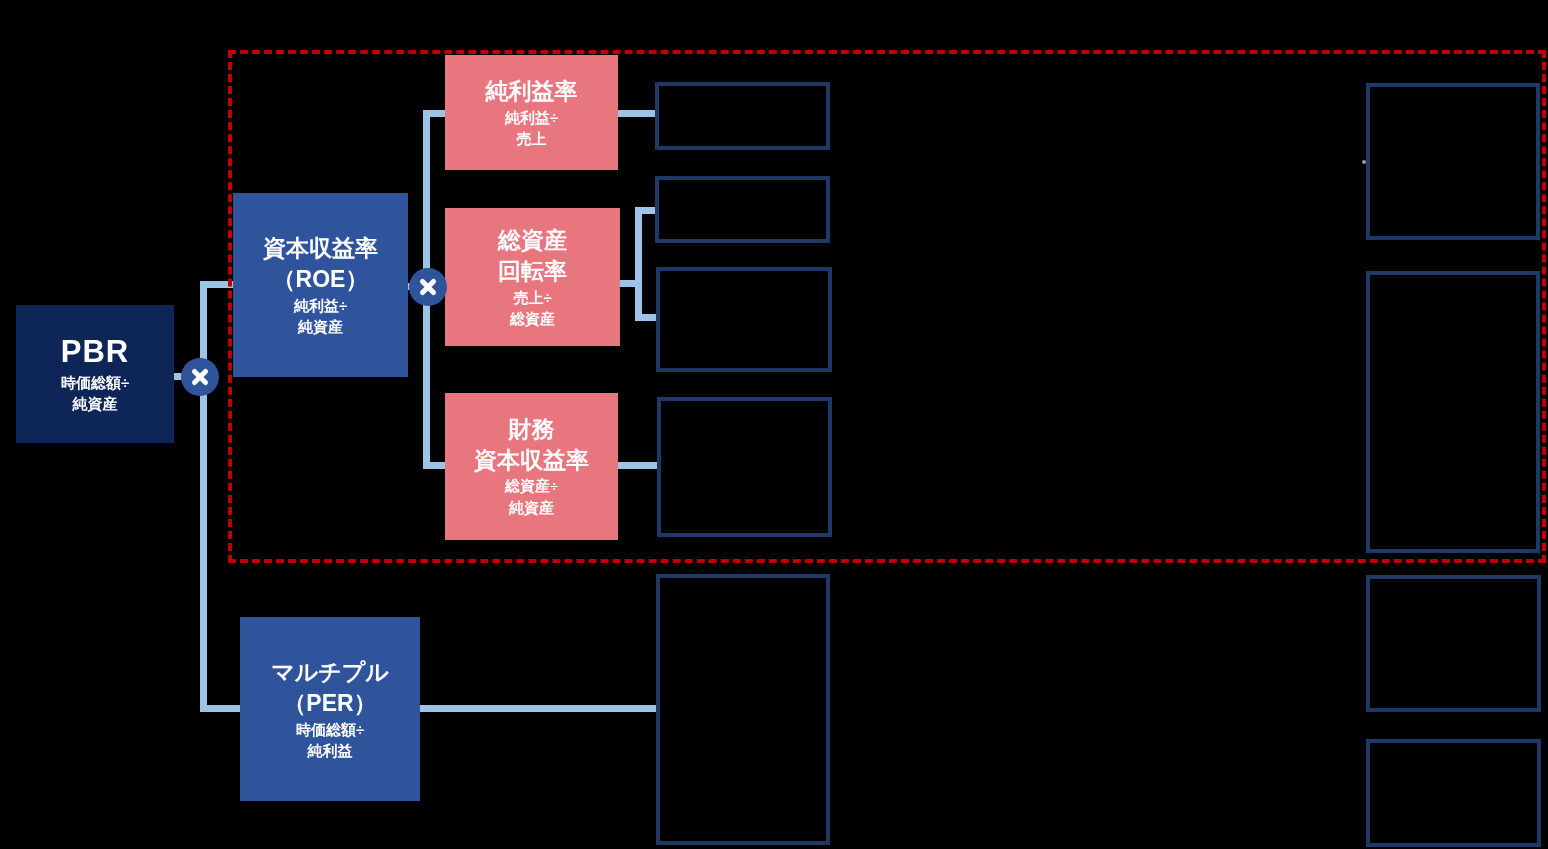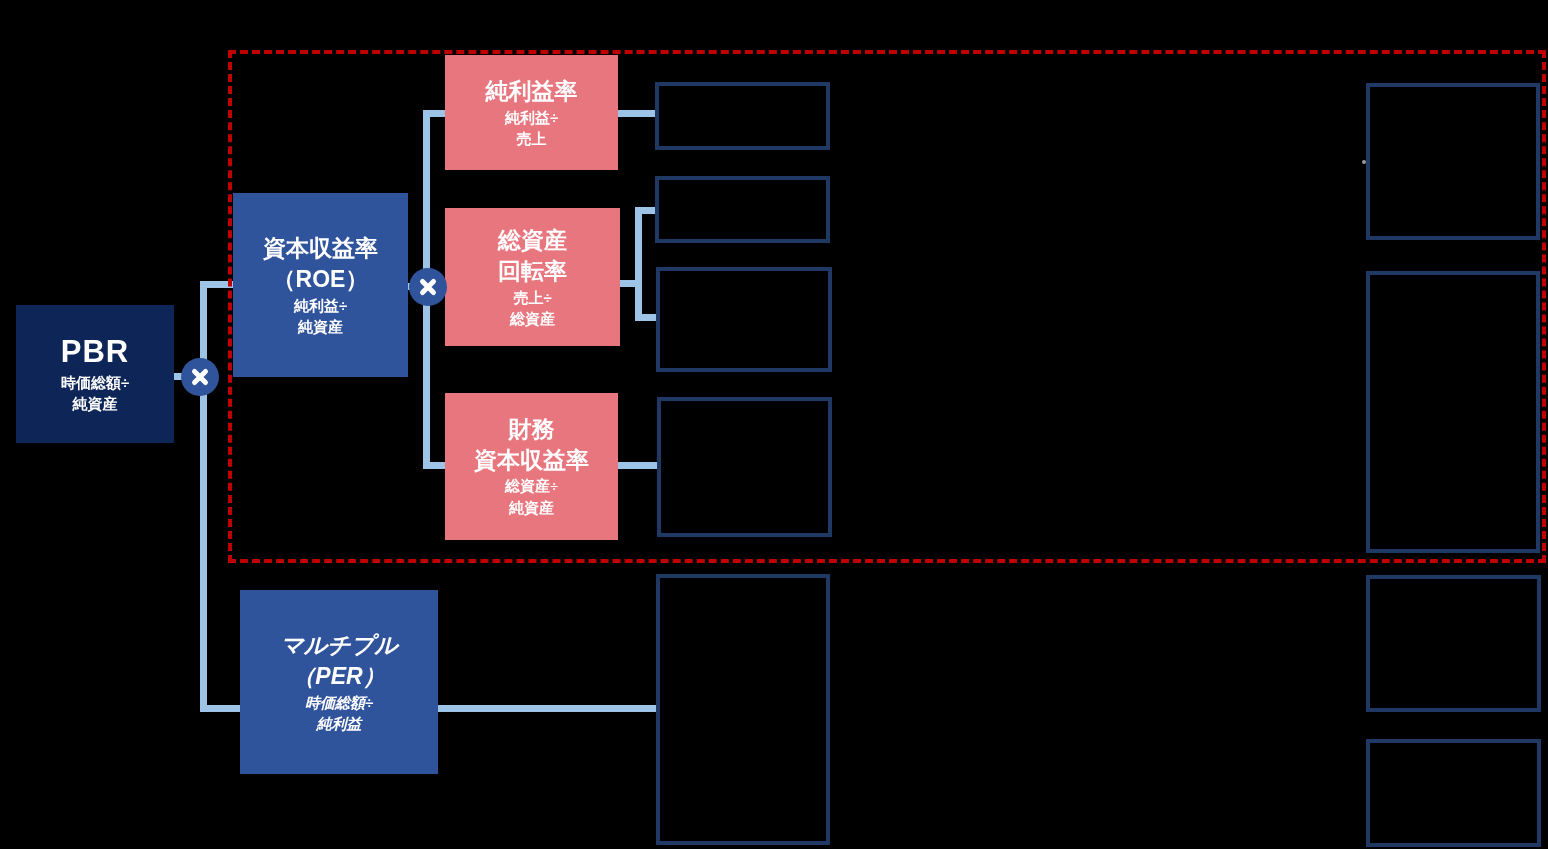--- a/index.html
+++ b/index.html
@@ -95,21 +95,21 @@
     <div class="t-sub">純資産</div>
   </div>
 
   <div class="node blue-mid" style="left:233px; top:193px; width:175px; height:184px;">
     <div class="t-title">資本収益率</div>
     <div class="t-title">（ROE）</div>
     <div class="t-sub">純利益÷</div>
     <div class="t-sub">純資産</div>
   </div>
 
-  <div class="node blue-mid" style="left:240px; top:590px; width:198px; height:184px;font-style:italic;">
+  <div class="node blue-mid" style="left:240px; top:617px; width:180px; height:184px;">
     <div class="t-title">マルチプル</div>
     <div class="t-title">（PER）</div>
     <div class="t-sub">時価総額÷</div>
     <div class="t-sub">純利益</div>
   </div>
 
   <div class="node pink" style="left:445px; top:55px; width:173px; height:115px;">
     <div class="t-title">純利益率</div>
     <div class="t-sub">純利益÷</div>
     <div class="t-sub">売上</div>

